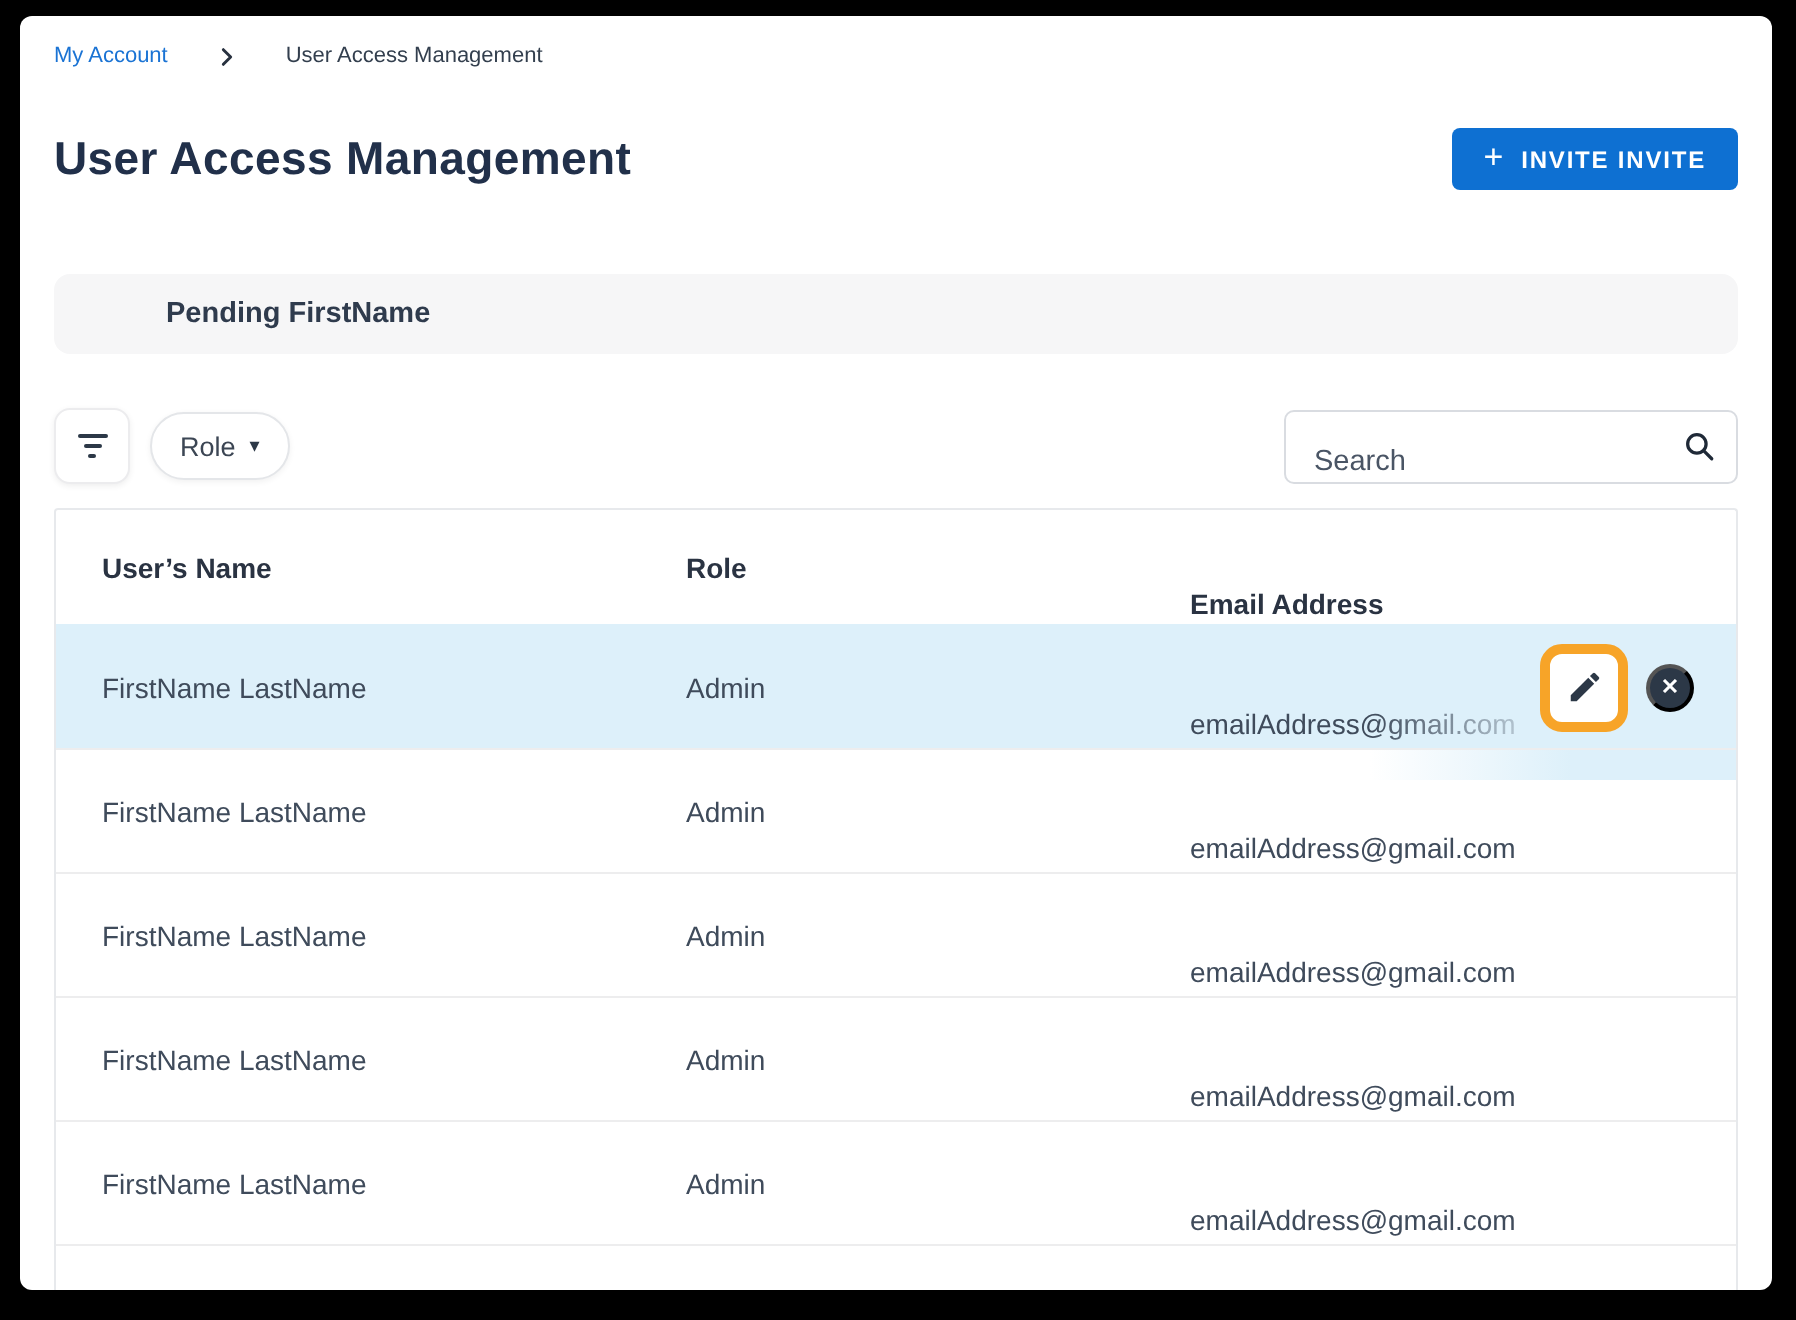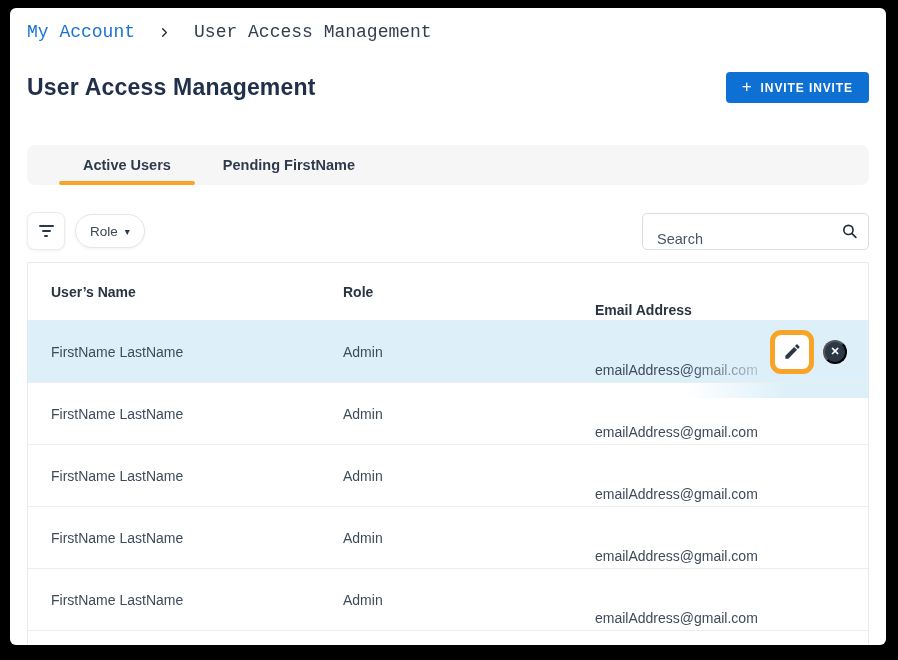--- a/index.html
+++ b/index.html
@@ -17,22 +17,21 @@
     background:#ffffff;
     border-radius:6px;
     overflow:hidden;
     padding:0 17px;
   }
 
   
   .breadcrumb {
     margin-top:14px;
     display:flex; align-items:center; gap:24px;
-    font-size:18px;
-    font-family:Liberation Mono, monospace;
+    font-size:11px;
   }
   .crumb-link { color:#1a73d4; cursor:pointer; }
   .crumb-current { color:#333f4e; }
   .crumb-sep { display:inline-flex; align-items:center; }
 
   
   .page-header {
     margin-top:30px;
     display:flex; align-items:center; justify-content:space-between;
   }
@@ -194,24 +193,20 @@
   <div class="page-header">
     <h1 class="page-title">User Access Management</h1>
     <button class="invite-btn">
       <span class="invite-plus">+</span>
       <span>INVITE INVITE</span>
     </button>
   </div>
 
   <div class="tab-bar">
 
-      <div class="tab active">
-        <span>Active Users</span>
-        <span class="tab-underline"></span>
-      </div>
 
       <div class="tab">
         <span>Pending FirstName</span>
 
       </div>
     </div>
 
   <div class="toolbar">
     <button class="filter-btn">
       <span style="display:flex;flex-direction:column;align-items:center;gap:3px;">

